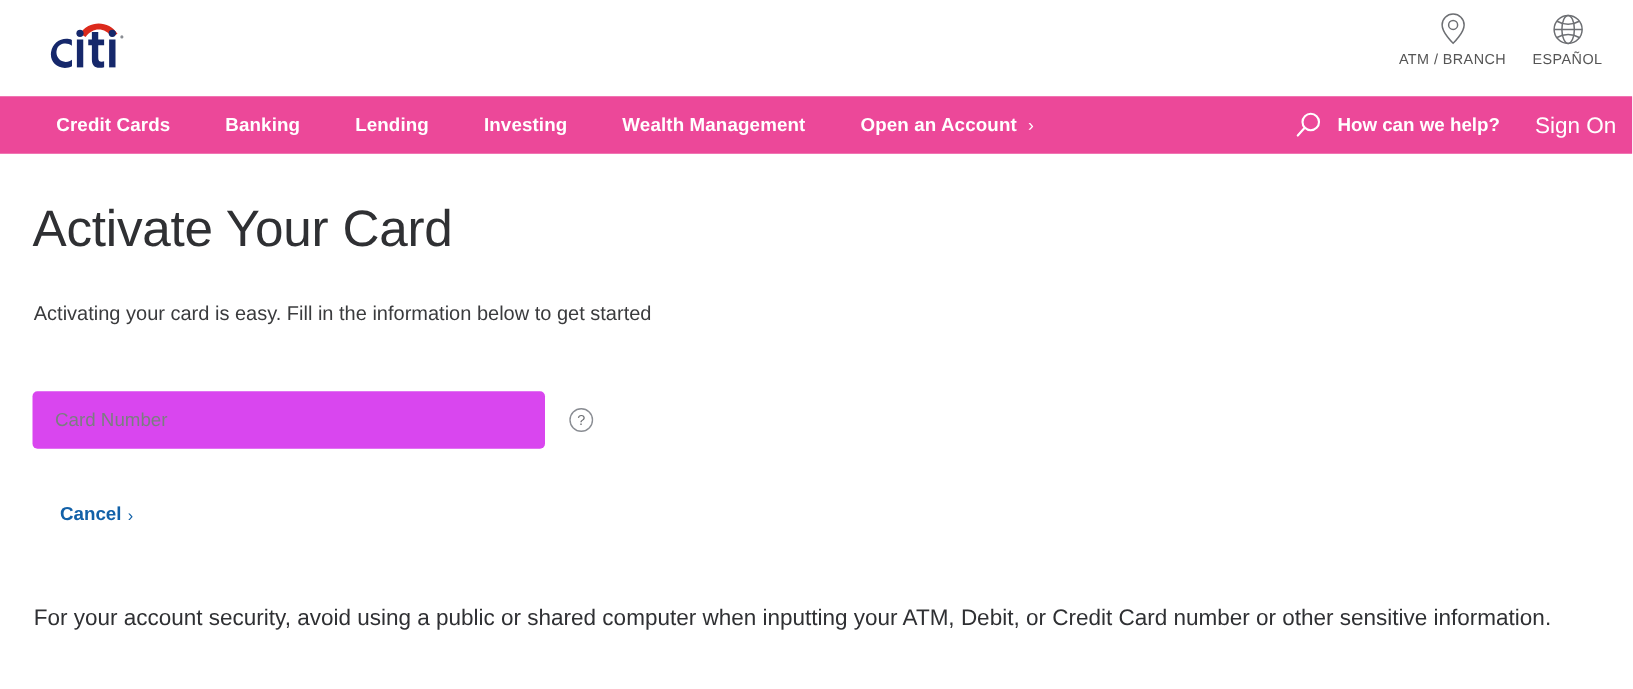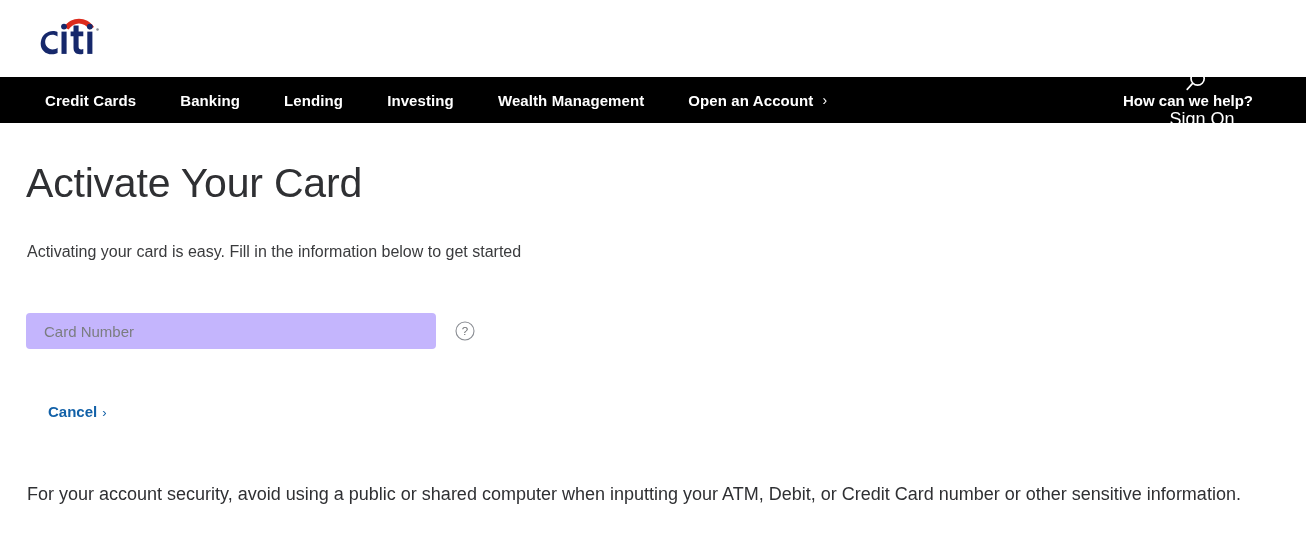--- a/index.html
+++ b/index.html
@@ -40,35 +40,35 @@
     font-size: 11.5px; letter-spacing: 0.35px;
     color: #555555;
     font-family: "Liberation Sans", sans-serif;
     white-space: nowrap;
   }
   .util-espanol { margin-right: 6px; }
 
   
   .nav {
     position: absolute; left: 0; top: 77px; width: 1306px; height: 46px;
-    background: #000000;
+    background: #ec4899;
     display: flex; align-items: center;
   }
   .nav-left { display:flex; align-items:center; padding-left: 45px; }
   .nav-link {
     color: #ffffff; font-size: 15px; font-weight: bold;
     text-decoration: none; cursor: pointer;
     margin-right: 44px;
     white-space: nowrap;
     letter-spacing: 0.1px;
   }
   .nav-link.open-account { margin-right: 16px; display:inline-flex; }
   .nav-link.open-account .chev { margin-left: 9px; font-size: 14px; font-weight: normal; }
   .nav-spacer { flex: 1; }
-  .nav-right { display:flex; align-items:center; padding-right: 25px; flex-direction: column; }
+  .nav-right { display:flex; align-items:center; padding-right: 13px; }
   .nav-search-icon { margin-right: 12px; display:flex; align-items:center; cursor:pointer; }
   .nav-help {
     color:#ffffff; font-size:15px; font-weight:bold; text-decoration:none;
     cursor:pointer; margin-right: 28px; white-space:nowrap;
   }
   .nav-signon {
     color:#ffffff; font-size:18px; font-weight:normal; text-decoration:none;
     cursor:pointer; white-space:nowrap;
   }
 
@@ -82,22 +82,22 @@
     margin:0; line-height: 1.1;
   }
   .page-subtitle {
     position:absolute; left:27px; top:120px;
     font-size: 16px; color: #3a3b3d; font-weight: normal;
     margin:0; white-space:nowrap;
   }
 
   .field-row { position:absolute; left:26px; top:190px; display:flex; align-items:center; }
   .card-input {
-    width: 410px; height: 36px;
-    background: #c4b5fd;
+    width: 410px; height: 46px;
+    background: #d946ef;
     border: none; border-radius: 4px;
     padding: 16px 18px;
     font-size: 15px; color:#333;
     font-family: "Liberation Sans", sans-serif;
     outline: none;
   }
   .card-input::placeholder { color:#7b7d80; opacity:1; }
   .help-icon {
     margin-left: 19px; width: 20px; height: 20px;
     display:flex; align-items:center; justify-content:center;
@@ -149,21 +149,42 @@
 
         <rect x="47.3" y="17.6" width="5.1" height="22.3" fill="#16286b"></rect>
         <circle cx="49.85" cy="12.6" r="2.9" fill="#16286b"></circle>
 
         <circle cx="57.5" cy="15.5" r="1.25" fill="#8a8d93"></circle>
       </svg>
     </a>
 
     <div class="util-group">
 
-
+      <a class="util-item" href="#">
+        <span class="util-icon">
+          <svg width="21" height="26" viewBox="0 0 21 26" xmlns="http://www.w3.org/2000/svg">
+            <path d="M10.5 1.2 C5.6 1.2 1.7 5.1 1.7 9.9 C1.7 16.2 10.5 24.6 10.5 24.6 C10.5 24.6 19.3 16.2 19.3 9.9 C19.3 5.1 15.4 1.2 10.5 1.2 Z" fill="none" stroke="#6d6f73" stroke-width="1.2"></path>
+            <circle cx="10.5" cy="9.9" r="3.6" fill="none" stroke="#6d6f73" stroke-width="1.2"></circle>
+          </svg>
+        </span>
+        <span class="util-label">ATM / BRANCH</span>
+      </a>
+
+      <a class="util-item util-espanol" href="#">
+        <span class="util-icon">
+          <svg width="25" height="25" viewBox="0 0 25 25" xmlns="http://www.w3.org/2000/svg">
+            <circle cx="12.5" cy="12.5" r="11.2" fill="none" stroke="#6d6f73" stroke-width="1.2"></circle>
+            <ellipse cx="12.5" cy="12.5" rx="5" ry="11.2" fill="none" stroke="#6d6f73" stroke-width="1.2"></ellipse>
+            <line x1="1.3" y1="12.5" x2="23.7" y2="12.5" stroke="#6d6f73" stroke-width="1.2"></line>
+            <path d="M3.6 6 C6.4 7.6 9.3 8.4 12.5 8.4 C15.7 8.4 18.6 7.6 21.4 6" fill="none" stroke="#6d6f73" stroke-width="1.2"></path>
+            <path d="M3.6 19 C6.4 17.4 9.3 16.6 12.5 16.6 C15.7 16.6 18.6 17.4 21.4 19" fill="none" stroke="#6d6f73" stroke-width="1.2"></path>
+          </svg>
+        </span>
+        <span class="util-label">ESPAÑOL</span>
+      </a>
 
     </div>
   </div>
 
   <nav class="nav">
     <div class="nav-left">
       <a class="nav-link" href="#">Credit Cards</a>
       <a class="nav-link" href="#">Banking</a>
       <a class="nav-link" href="#">Lending</a>
       <a class="nav-link" href="#">Investing</a>

